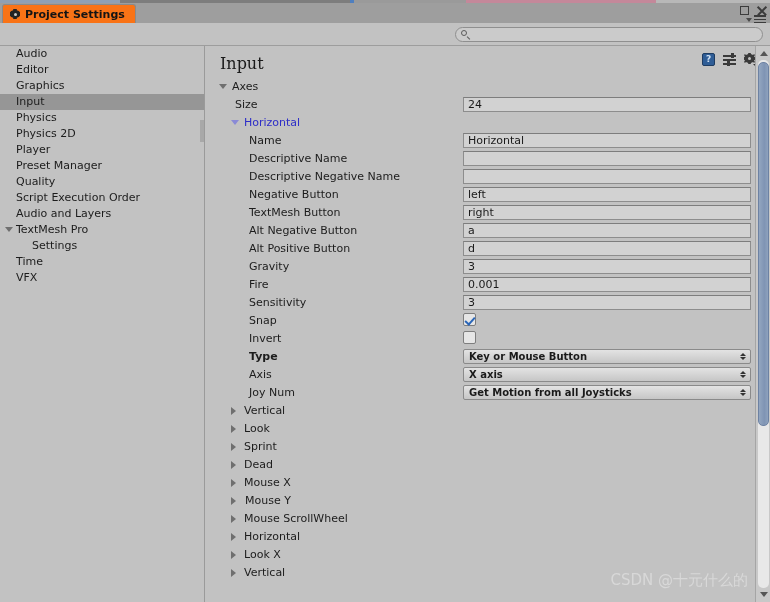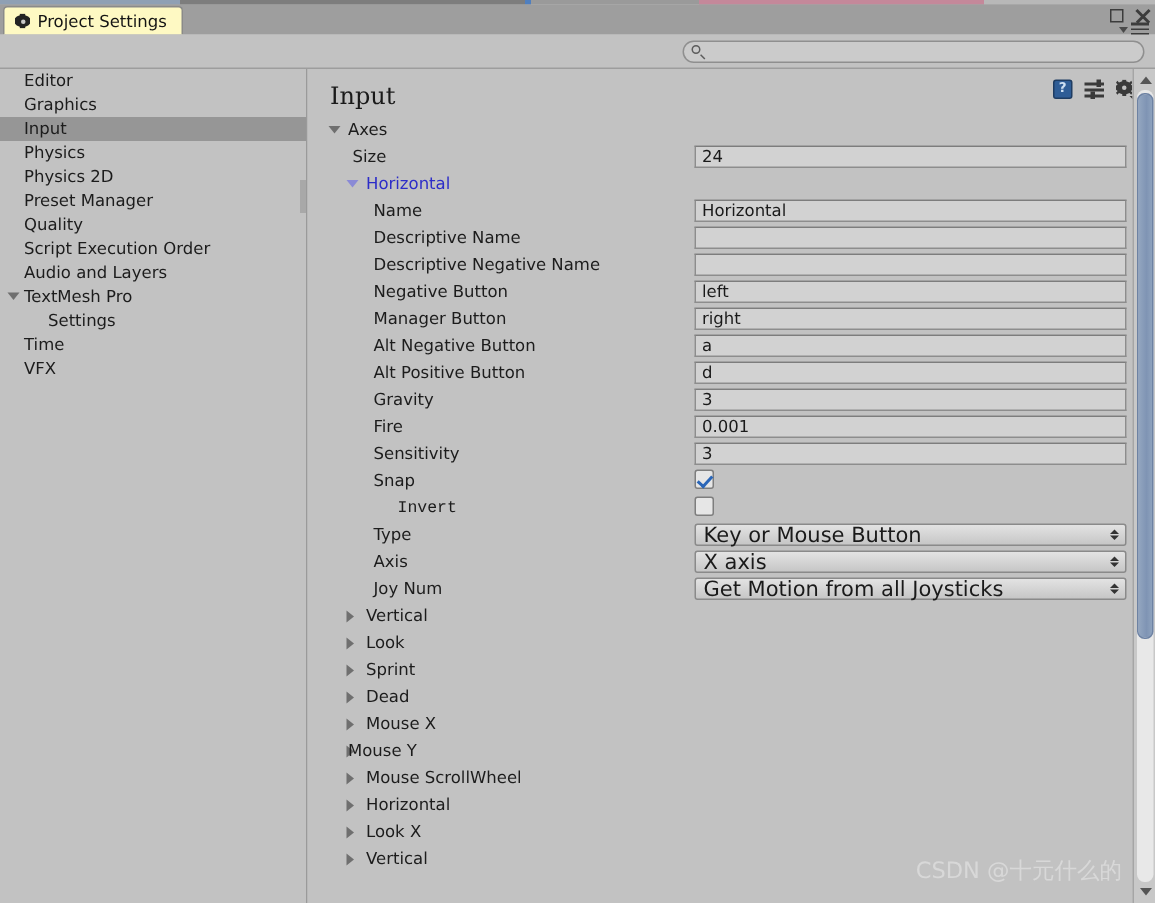--- a/index.html
+++ b/index.html
@@ -49,28 +49,29 @@
     background: #9e9e9e;
   }
   .tab {
     position: absolute;
     left: 2px; top: 1px;
     height: 19px;
     padding: 0 10px 0 6px;
     display: flex;
     align-items: center;
     gap: 4px;
-    background: #fef9c3;
+    background: #f97316;
     border: 1px solid #8a8a8a;
     border-bottom: none;
     border-top-left-radius: 3px;
     border-top-right-radius: 3px;
     box-sizing: border-box;
     color: #141414;
     font-size: 11px;
+    font-weight: bold;
   }
   .tab-icon {
     display: inline-block;
     width: 12px; height: 12px;
     position: relative;
   }
   .tab-icon::before {
     content: "";
     position: absolute;
     left: 1px; top: 1px;
@@ -384,26 +385,26 @@
     outline: none;
   }
   .dropdown {
     position: absolute;
     left: 258px; top: 1px;
     width: 288px; height: 15px;
     background: linear-gradient(#e3e3e3, #c6c6c6);
     border: 1px solid #8a8a8a;
     border-radius: 2px;
     box-sizing: border-box;
-    font-size: 14px;
+    font-size: 10px;
     color: #1a1a1a;
     display: flex;
     align-items: center;
     padding: 0 4px 0 5px;
-    font-weight: normal;
+    font-weight: bold;
   }
   .dd-arrows {
     margin-left: auto;
     display: flex;
     flex-direction: column;
     gap: 1px;
     align-items: center;
   }
   .dd-arrows .up {
     width: 0; height: 0;
@@ -525,25 +526,27 @@
   </div>
 
   <div class="toolbar">
     <div class="search-wrap">
       <span class="ic-search"></span>
       <input class="search-input" type="text" value="" style="">
     </div>
   </div>
 
   <div class="sidebar">
+      <div class="side-item"><span>Audio</span></div>
       <div class="side-item"><span>Editor</span></div>
       <div class="side-item"><span>Graphics</span></div>
       <div class="side-item selected"><span>Input</span></div>
       <div class="side-item"><span>Physics</span></div>
       <div class="side-item"><span>Physics 2D</span></div>
+      <div class="side-item"><span>Player</span></div>
       <div class="side-item"><span>Preset Manager</span></div>
       <div class="side-item"><span>Quality</span></div>
       <div class="side-item"><span>Script Execution Order</span></div>
       <div class="side-item"><span>Audio and Layers</span></div>
       <div class="side-item"><span class="tri"></span><span>TextMesh Pro</span></div>
       <div class="side-item indent"><span>Settings</span></div>
       <div class="side-item"><span>Time</span></div>
       <div class="side-item"><span>VFX</span></div>
     </div>
   <div class="splitter"></div>
@@ -587,21 +590,21 @@
         </div>
         <div class="prow">
           <span class="plabel" style="left: 44px;">Descriptive Negative Name</span>
           <input class="field" type="text" value="" style="">
         </div>
         <div class="prow">
           <span class="plabel" style="left: 44px;">Negative Button</span>
           <input class="field" type="text" value="left" style="">
         </div>
         <div class="prow">
-          <span class="plabel" style="left: 44px;">Manager Button</span>
+          <span class="plabel" style="left: 44px;">TextMesh Button</span>
           <input class="field" type="text" value="right" style="">
         </div>
         <div class="prow">
           <span class="plabel" style="left: 44px;">Alt Negative Button</span>
           <input class="field" type="text" value="a" style="">
         </div>
         <div class="prow">
           <span class="plabel" style="left: 44px;">Alt Positive Button</span>
           <input class="field" type="text" value="d" style="">
         </div>
@@ -615,25 +618,25 @@
         </div>
         <div class="prow">
           <span class="plabel" style="left: 44px;">Sensitivity</span>
           <input class="field" type="text" value="3" style="">
         </div>
         <div class="prow">
           <span class="plabel" style="left: 44px;">Snap</span>
           <span class="checkbox checked"></span>
         </div>
         <div class="prow">
-          <span class="plabel" style="left: 60px; font-family: Liberation Mono, monospace;">Invert</span>
+          <span class="plabel" style="left: 44px;">Invert</span>
           <span class="checkbox"></span>
         </div>
         <div class="prow">
-          <span class="plabel" style="left: 44px;">Type</span>
+          <span class="plabel" style="left: 44px; font-weight: bold;">Type</span>
           <span class="dropdown">
             <span>Key or Mouse Button</span>
             <span class="dd-arrows">
               <span class="up"></span>
               <span class="dn"></span>
             </span>
           </span>
         </div>
         <div class="prow">
           <span class="plabel" style="left: 44px; text-align: center;">Axis</span>
@@ -670,21 +673,21 @@
         <div class="prow">
           <span class="tri-right" style="left: 26px;"></span>
           <span class="plabel" style="left: 39px;">Dead</span>
         </div>
         <div class="prow">
           <span class="tri-right" style="left: 26px;"></span>
           <span class="plabel" style="left: 39px;">Mouse X</span>
         </div>
         <div class="prow">
           <span class="tri-right" style="left: 26px;"></span>
-          <span class="plabel" style="left: 27px; text-align: right;">Mouse Y</span>
+          <span class="plabel" style="left: 40px; text-align: right;">Mouse Y</span>
         </div>
         <div class="prow">
           <span class="tri-right" style="left: 26px;"></span>
           <span class="plabel" style="left: 39px;">Mouse ScrollWheel</span>
         </div>
         <div class="prow">
           <span class="tri-right" style="left: 26px;"></span>
           <span class="plabel" style="left: 39px;">Horizontal</span>
         </div>
         <div class="prow">

